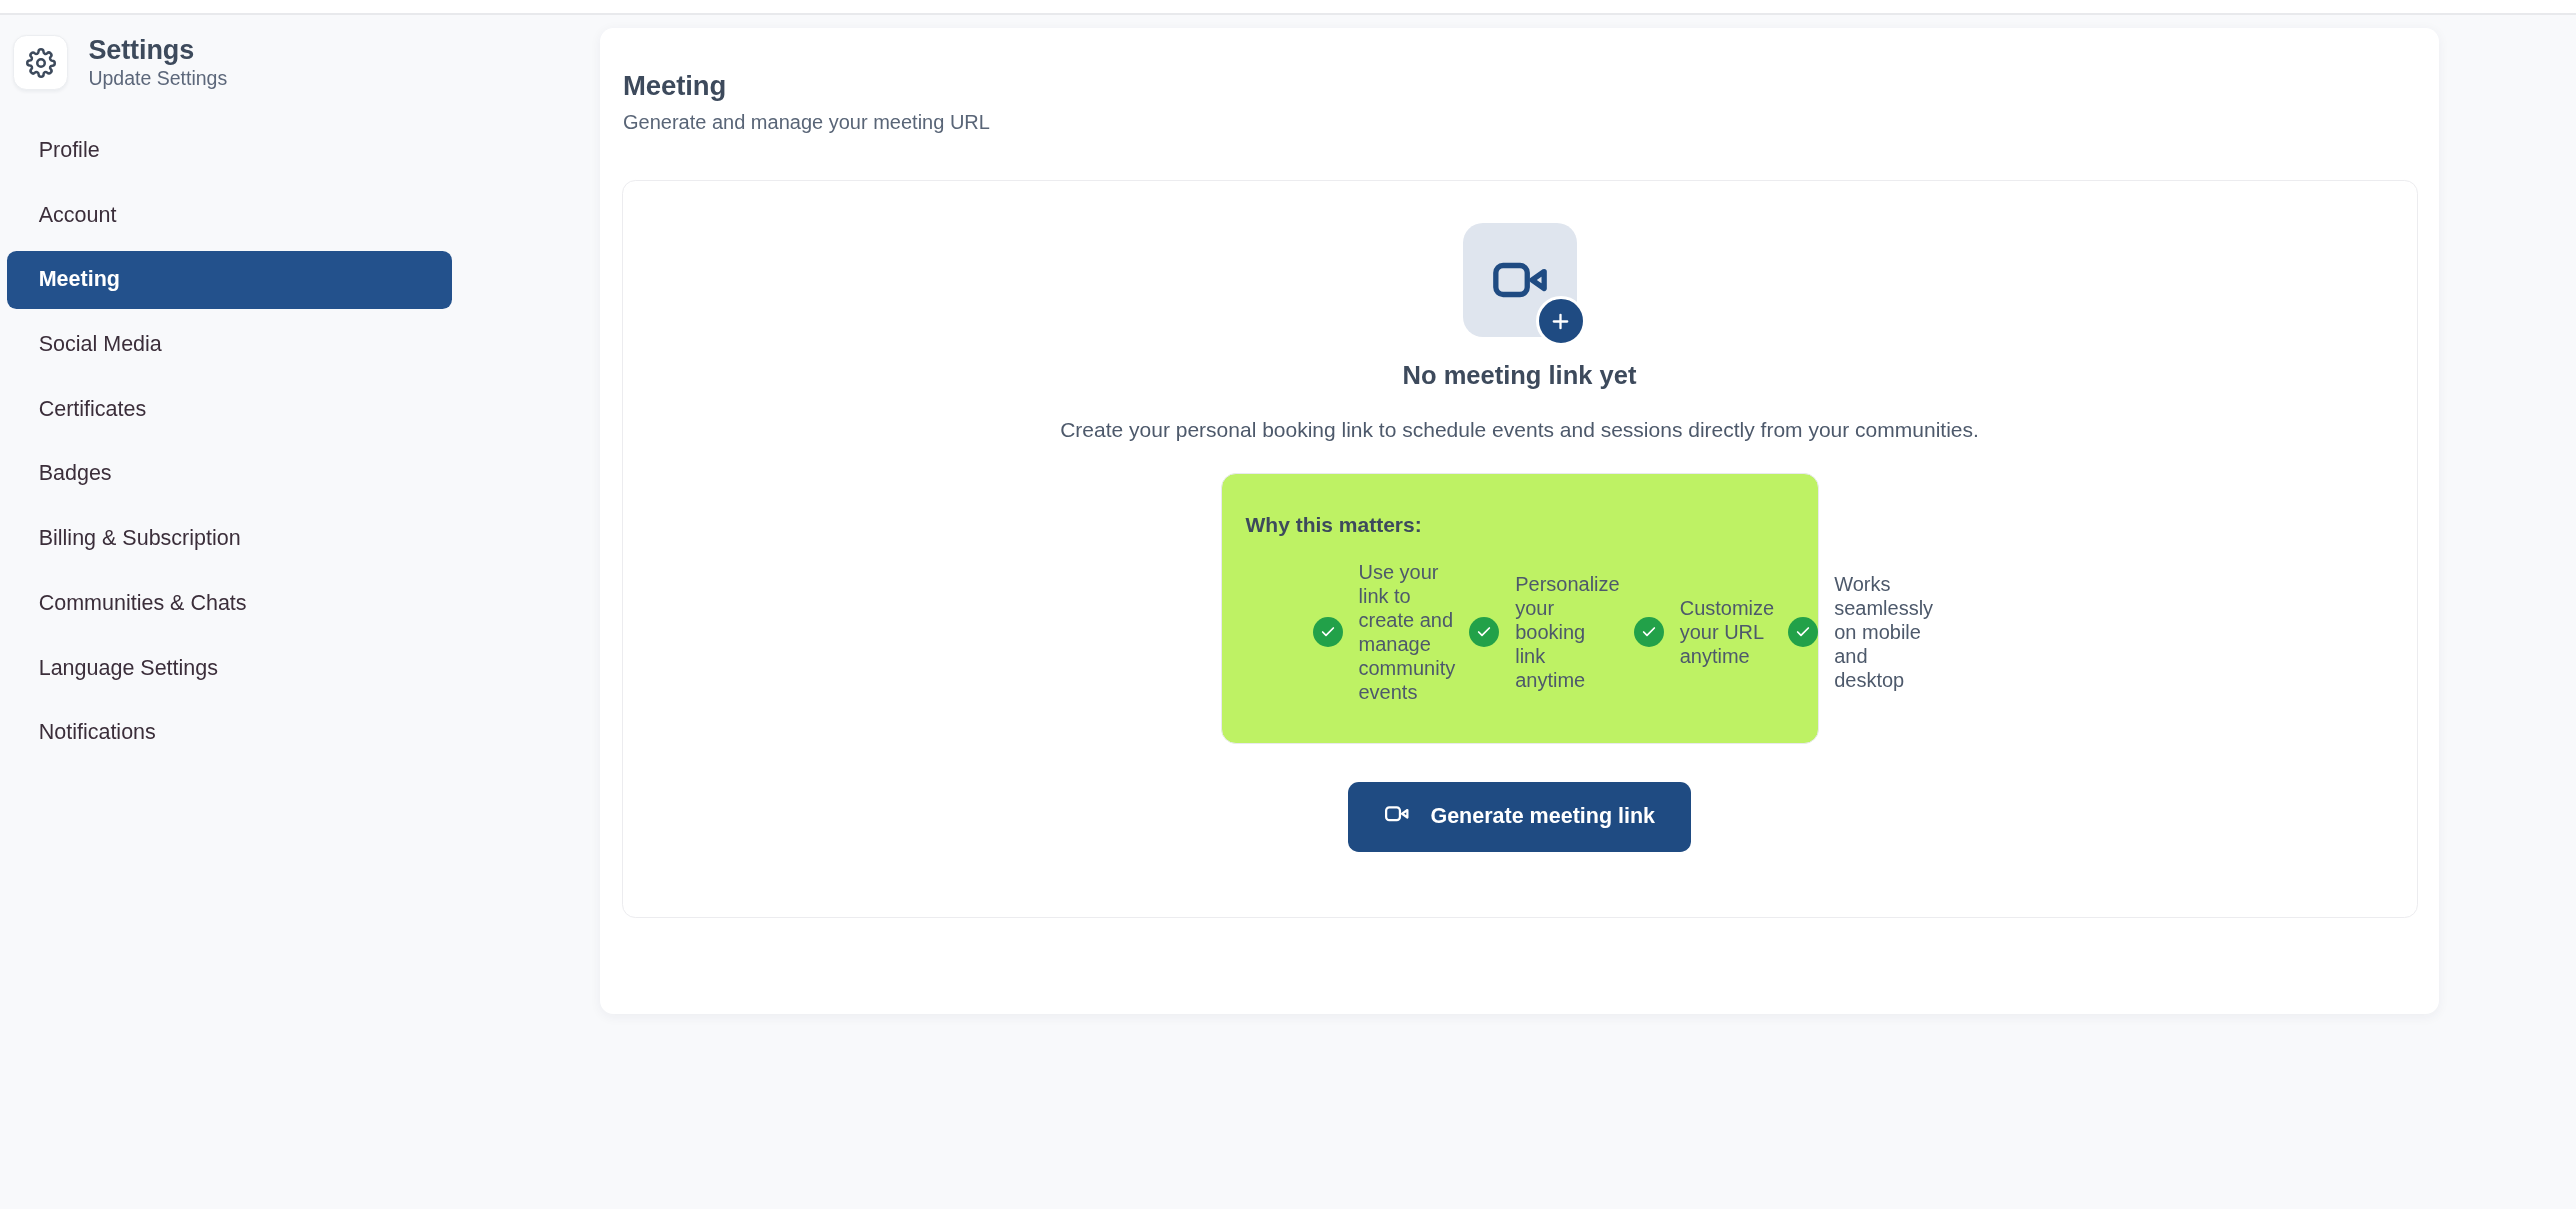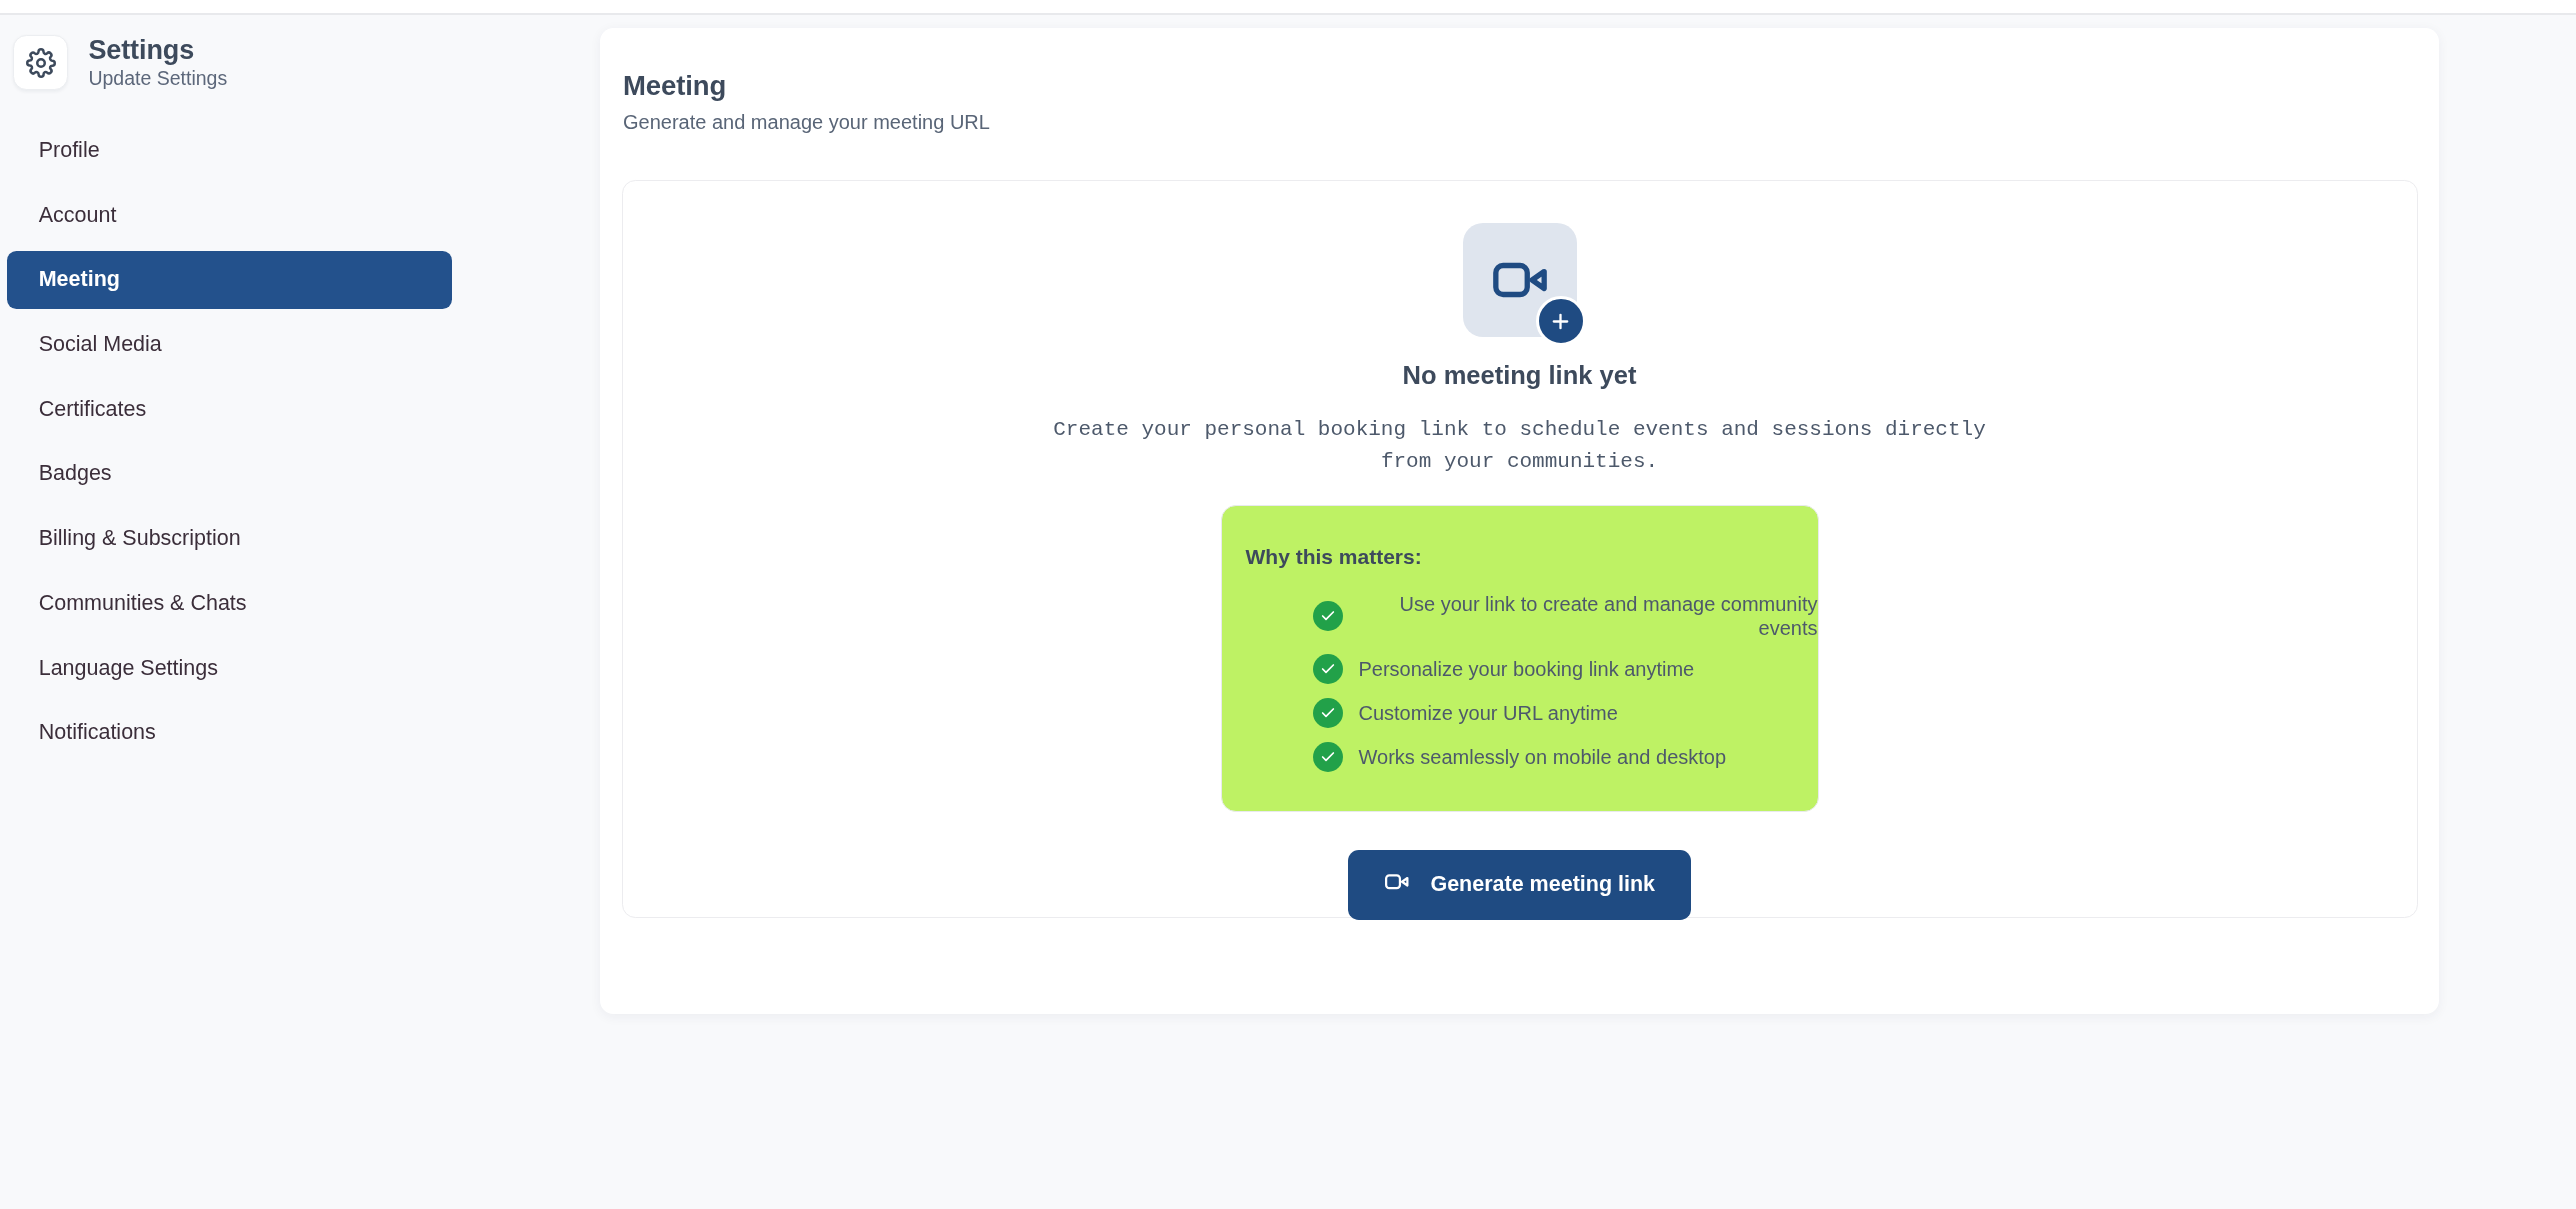--- a/index.html
+++ b/index.html
@@ -196,21 +196,20 @@
     color: #3d4a5c;
   }
 
   .empty-desc {
     margin-top: 24px;
     width: 961px;
     text-align: center;
     font-size: 21px;
     line-height: 1.52;
     color: #4d596b;
-    font-family: Liberation Mono, monospace;
   }
 
   
   .why-card {
     margin-top: 27px;
     width: 598px;
     background: #bef264;
     border: 1.3px solid #e8eaed;
     border-radius: 15px;
     padding: 39px 0 39px 0;
@@ -220,24 +219,23 @@
     margin-left: 24px;
     font-size: 21px;
     font-weight: 700;
     color: #3d4a5c;
   }
 
   .why-list {
     margin-top: 23px;
     list-style: none;
     display: flex;
-    flex-direction: column;
+    flex-direction: row;
     gap: 14px;
     padding-left: 91px;
-    text-align: right;
   }
 
   .why-item {
     display: flex;
     align-items: center;
     gap: 16px;
   }
 
   .check-badge {
     width: 30px;

